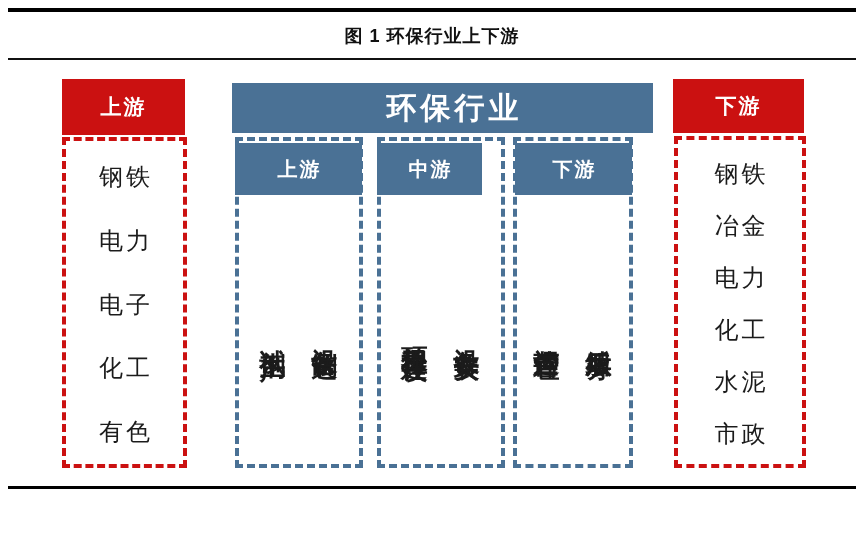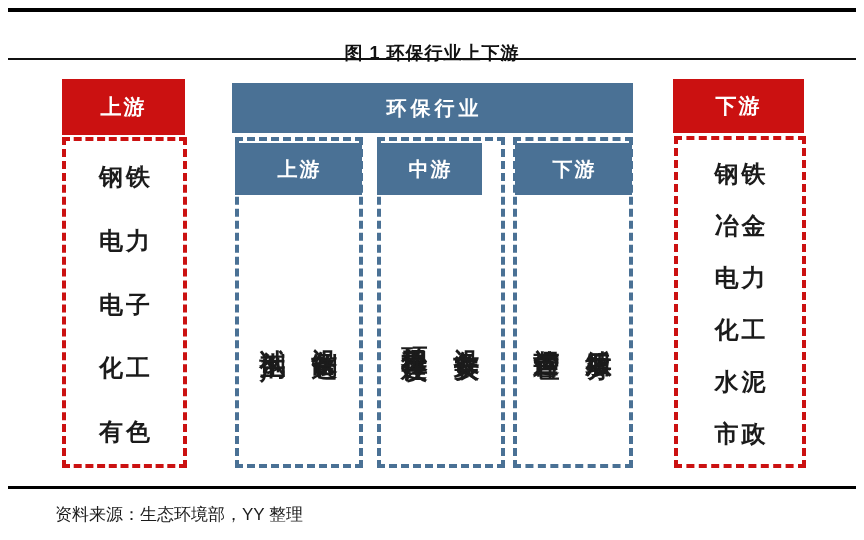--- a/index.html
+++ b/index.html
@@ -25,21 +25,20 @@
 
   #figure-title {
     position: absolute;
     left: 0; top: 24px;
     width: 864px;
     text-align: center;
     font-size: 18px;
     font-weight: bold;
     color: #111111;
     letter-spacing: 1px;
-    margin-top: 17px;
   }
 
   
   .red-header {
     position: absolute;
     background: #cb1111;
     color: #ffffff;
     font-size: 21px;
     font-weight: bold;
     display: flex;
@@ -56,43 +55,44 @@
     align-items: center;
     justify-content: space-between;
   }
   #upstream-header   { left: 62px;  top: 79px;  width: 123px; height: 56px; }
   #upstream-box      { left: 62px;  top: 137px; width: 125px; height: 331px; padding: 24px 0 20px; }
   #downstream-header { left: 673px; top: 79px;  width: 131px; height: 54px; }
   #downstream-box    { left: 674px; top: 136px; width: 132px; height: 332px; padding: 22px 0 18px; }
 
   .side-item {
     font-size: 24px;
-    font-weight: bold;
+    font-weight: normal;
     color: #1b1b1b;
     line-height: 1;
     letter-spacing: 3px;
     text-indent: 3px;
   }
 
   
   .blue-fill {
     background: #4a7195;
     color: #ffffff;
     font-weight: bold;
     display: flex;
     align-items: center;
     justify-content: center;
   }
   #industry-header {
     position: absolute;
     left: 232px; top: 83px;
     width: 401px; height: 50px;
-    font-size: 20px;
+    font-size: 30px;
     letter-spacing: 4px;
     text-indent: 4px;
+    padding-left: 20px;
   }
   .segment-dashed {
     position: absolute;
     top: 137px;
     height: 331px;
     border: 4px dashed #4a7195;
     box-sizing: border-box;
   }
   #segment-box-0 { left: 235px; width: 128px; }
   #segment-box-1 { left: 377px; width: 128px; }
@@ -191,15 +191,14 @@
   <div id="downstream-box" class="red-dashed">
     <span class="side-item">钢铁</span>
     <span class="side-item">冶金</span>
     <span class="side-item">电力</span>
     <span class="side-item">化工</span>
     <span class="side-item">水泥</span>
     <span class="side-item">市政</span>
   </div>
 
   <div id="rule-bottom" class="rule"></div>
-  <div id="source-note">资料来源：生态环境部，YY 整理</div>
 
 </div>
 
 </body></html>

